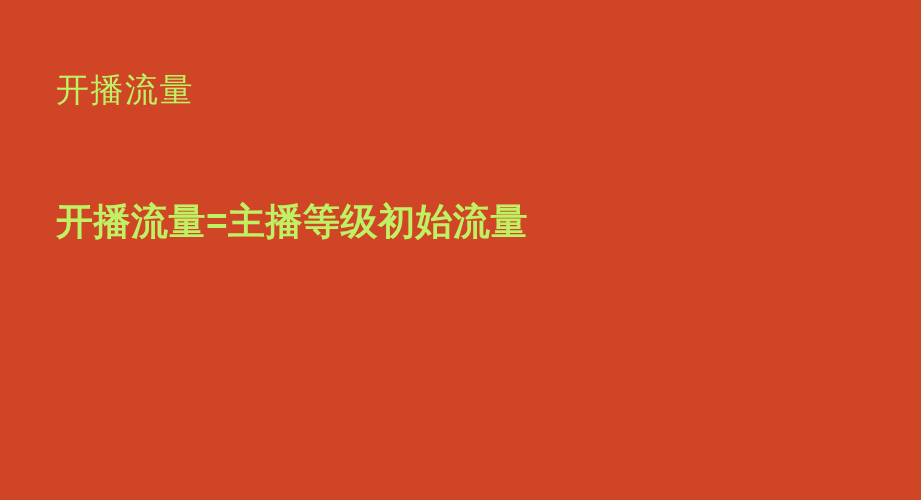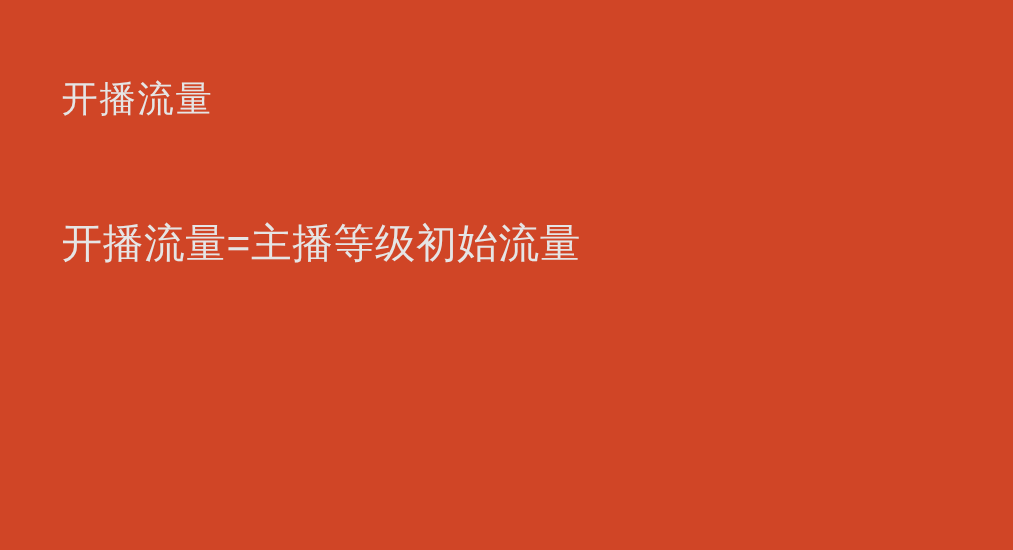--- a/index.html
+++ b/index.html
@@ -27,40 +27,40 @@
 
   .slide-title {
     position: absolute;
     left: 56px;
     top: 68px;
     margin: 0;
     font-size: 33px;
     line-height: 44px;
     font-weight: 400;
     letter-spacing: 1.5px;
-    color: #e5e5e5;
+    color: #bef264;
     white-space: nowrap;
   }
 
   .body-block {
     position: absolute;
     left: 56px;
     top: 203px;
     display: flex;
     flex-direction: column;
     gap: 16px;
   }
 
   .body-line {
     margin: 0;
     font-size: 37px;
     line-height: 38px;
-    font-weight: 400;
+    font-weight: 700;
     letter-spacing: 0.5px;
-    color: #e5e5e5;
+    color: #bef264;
     white-space: nowrap;
   }
 </style>
 </head>
 <body>
 
 <div class="slide">
 
   <h1 class="slide-title">开播流量</h1>
 

